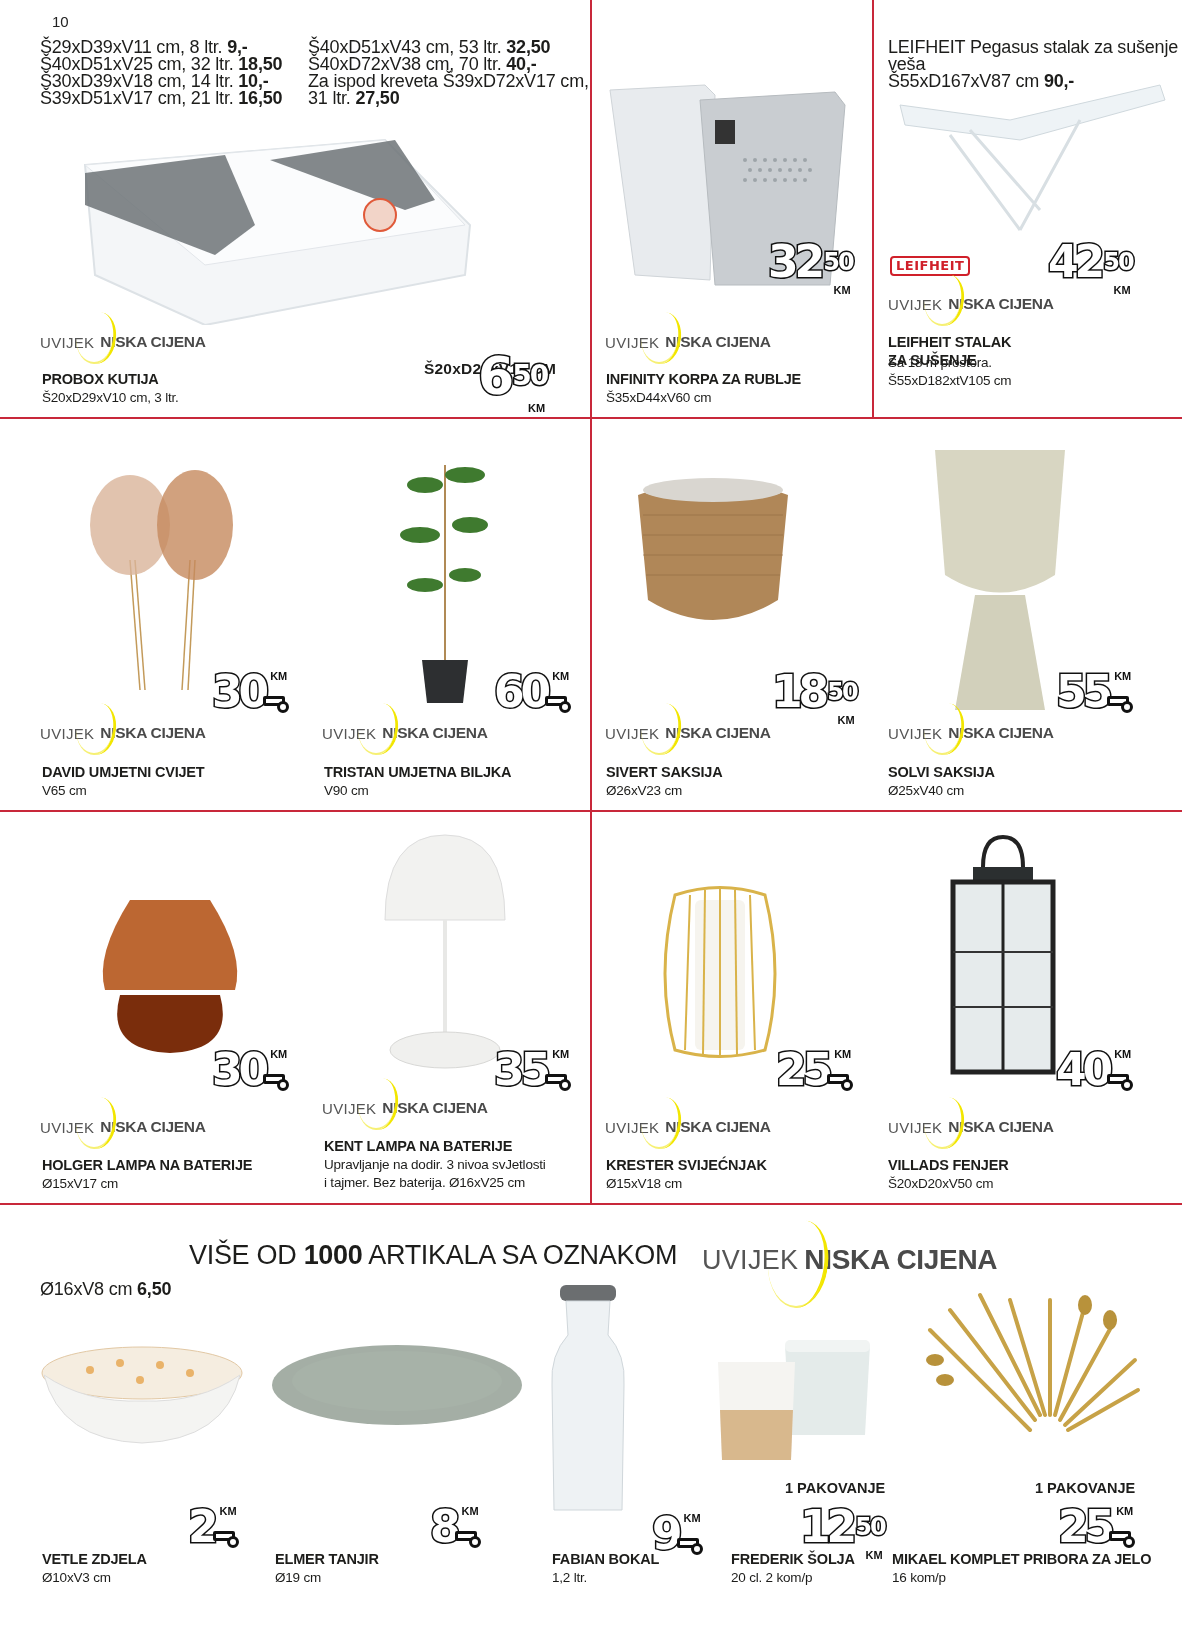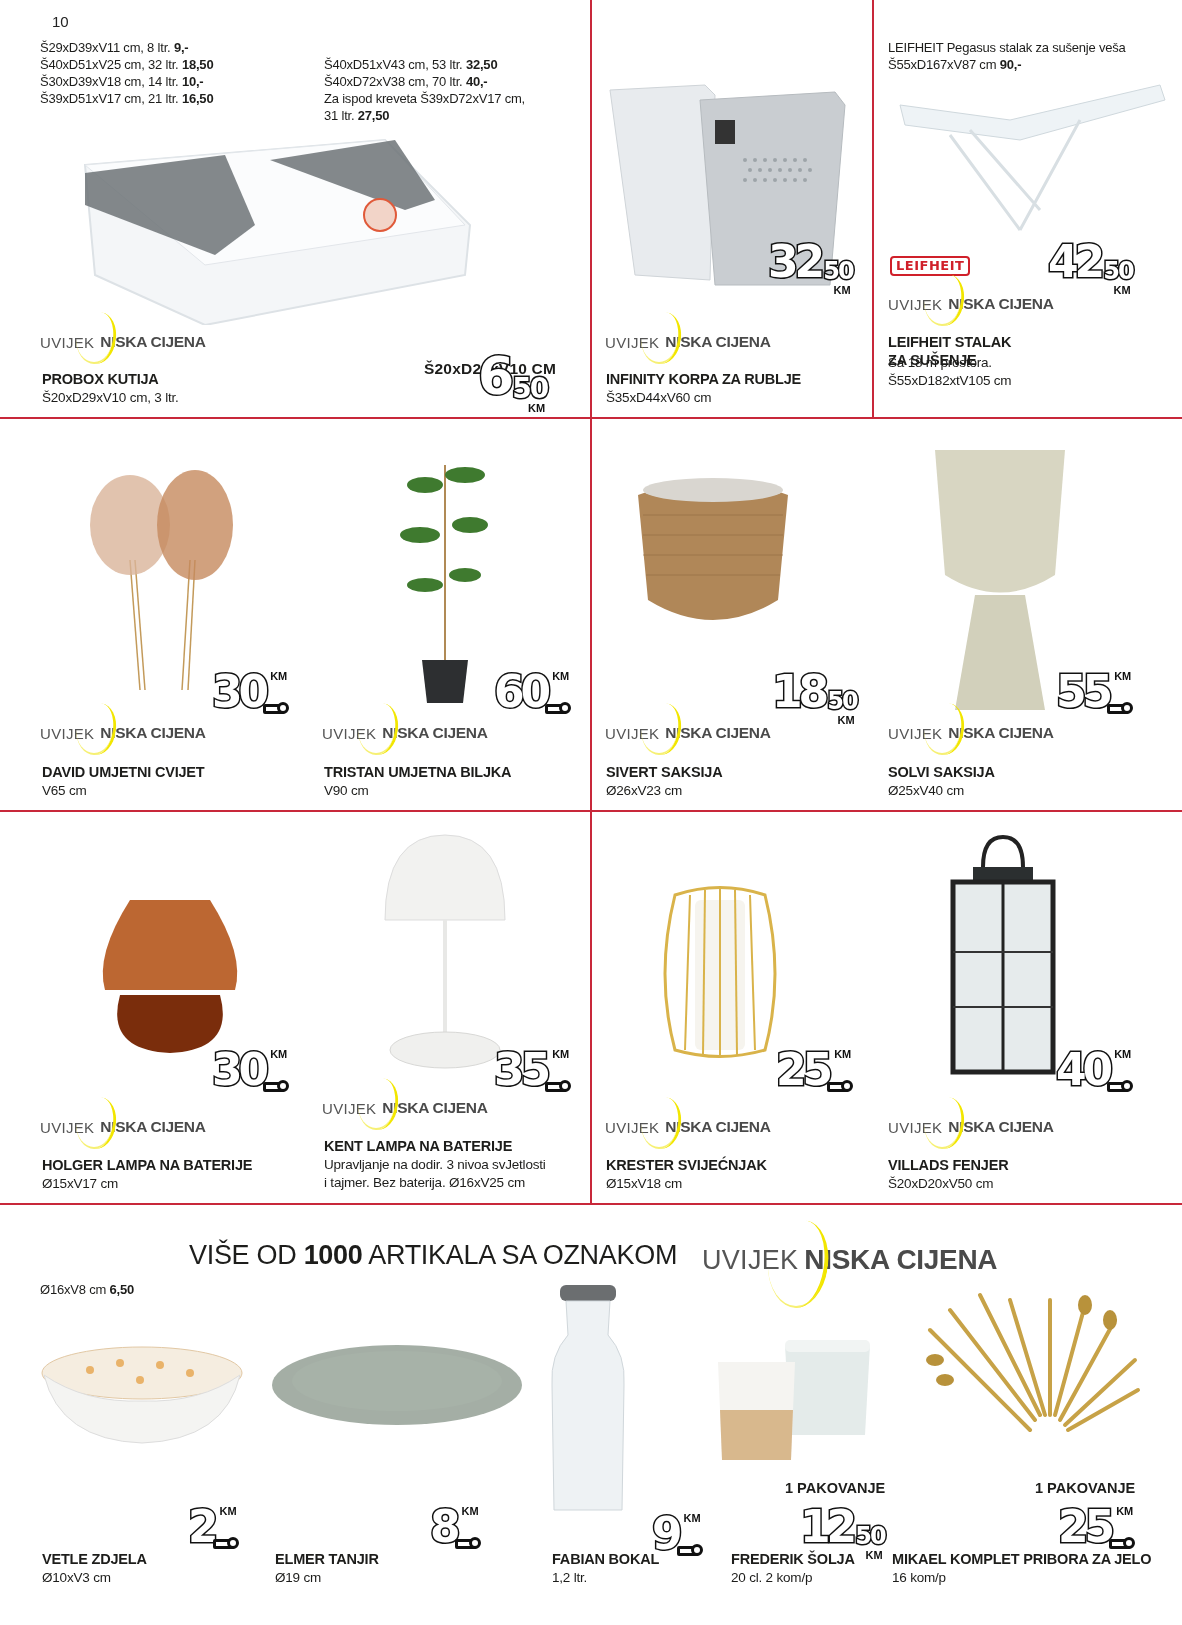--- a/index.html
+++ b/index.html
@@ -9,42 +9,42 @@
   .page { position: relative; width: 1182px; height: 1249px; }
 
   .hline, .vline { position: absolute; background: #c8283a; }
   .hline { height: 2px; }
   .vline { width: 2px; }
 
   .abs { position: absolute; }
 
   .page-num { font-size: 15px; color: #222; }
 
-  .spec-list { font-size: 13px; line-height: 17px; color: #1d1d1b; letter-spacing: -0.2px; }
+  .spec-list { font-size: 18px; line-height: 17px; color: #1d1d1b; letter-spacing: -0.2px; }
   .spec-list b { font-weight: 700; }
 
   .pname { font-size: 14.5px; font-weight: 700; letter-spacing: -0.2px; color: #1d1d1b; line-height: 18px; }
   .pdesc { font-size: 13.5px; line-height: 18px; color: #1d1d1b; letter-spacing: -0.2px; }
 
   
   .badge { position: absolute; height: 40px; display: flex; align-items: center; }
   .badge .u { font-size: 15px; color: #555; letter-spacing: 0.3px; font-weight: 400; }
   .badge .n { font-size: 15.5px; font-weight: 700; color: #4a4a4a; letter-spacing: -0.3px; margin-left: 6px; }
   .badge .swoosh { position: absolute; left: 40px; top: -10px; width: 36px; height: 52px;
     border-right: 3px solid #f2e600; border-radius: 50%; transform: rotate(8deg); }
   .badge .swoosh2 { position: absolute; left: 36px; top: -8px; width: 36px; height: 50px;
     border-bottom: 2px solid #f3ea3a; border-radius: 50%; opacity: .7; }
 
   .badge.big .u { font-size: 27px; }
   .badge.big .n { font-size: 28px; }
   .badge.big .swoosh { left: 70px; top: -20px; width: 56px; height: 88px; border-right-width: 4px; }
   .badge.big .swoosh2 { left: 66px; top: -16px; width: 56px; height: 84px; }
 
   
-  .price { position: absolute; display: flex; align-items: flex-end; font-weight: 900;
+  .price { position: absolute; display: flex; align-items: center; font-weight: 900;
     font-family: "DejaVu Sans", sans-serif; color: #fff;
     -webkit-text-stroke: 3px #111; paint-order: stroke fill; }
   .price .main { font-size: 44px; line-height: 44px; letter-spacing: -4px; }
   .price .dec { font-size: 24px; line-height: 26px; letter-spacing: -2px; margin-left: 2px; }
   .price .km { position: absolute; font-size: 11px; font-weight: 700; color: #111;
     -webkit-text-stroke: 0; font-family: "Liberation Sans", sans-serif; }
   .price.whole .dash { display: inline-block; width: 22px; height: 10px; border: 3px solid #111; background:#fff; border-radius: 2px; margin-top: 18px; margin-left: -2px; }
   .price.whole .dot { display:inline-block; width: 12px; height: 12px; border: 3px solid #111; border-radius: 50%; background:#fff; margin-top: 30px; margin-left: -8px; }
   .price.whole .km { top: 0; right: 2px; }
   .price.dec50 .km { bottom: -12px; right: 2px; }
@@ -78,21 +78,21 @@
   <div class="hline" style="left:0; top:1203px; width:1182px;"></div>
 
   <div class="abs page-num" style="left:52px; top:13px;">10</div>
 
   <div class="abs spec-list" style="left:40px; top:39px;">
     <div><span>Š29xD39xV11 cm, 8 ltr. </span><b>9,-</b></div>
     <div><span>Š40xD51xV25 cm, 32 ltr. </span><b>18,50</b></div>
     <div><span>Š30xD39xV18 cm, 14 ltr. </span><b>10,-</b></div>
     <div><span>Š39xD51xV17 cm, 21 ltr. </span><b>16,50</b></div>
   </div>
-  <div class="abs spec-list" style="left:324px; top:39px;margin-top:17px;">
+  <div class="abs spec-list" style="left:308px; top:39px;">
     <div><span>Š40xD51xV43 cm, 53 ltr. </span><b>32,50</b></div>
     <div><span>Š40xD72xV38 cm, 70 ltr. </span><b>40,-</b></div>
     <div><span>Za ispod kreveta Š39xD72xV17 cm,</span><b></b></div>
     <div><span>31 ltr. </span><b>27,50</b></div>
   </div>
 
   <svg class="ill" style="left:55px; top:125px;" width="420" height="200" viewBox="0 0 420 200">
     <path d="M30 40 L330 15 L415 100 L410 150 L150 200 L40 150 Z" fill="#f4f6f8" stroke="#dde2e6" stroke-width="2"></path>
     <path d="M30 40 L330 15 L410 100 L150 140 Z" fill="#fbfcfd" stroke="#e2e6ea"></path>
     <path d="M30 48 L170 30 L200 100 L160 130 L30 80 Z" fill="#6d7377" opacity="0.85"></path>

